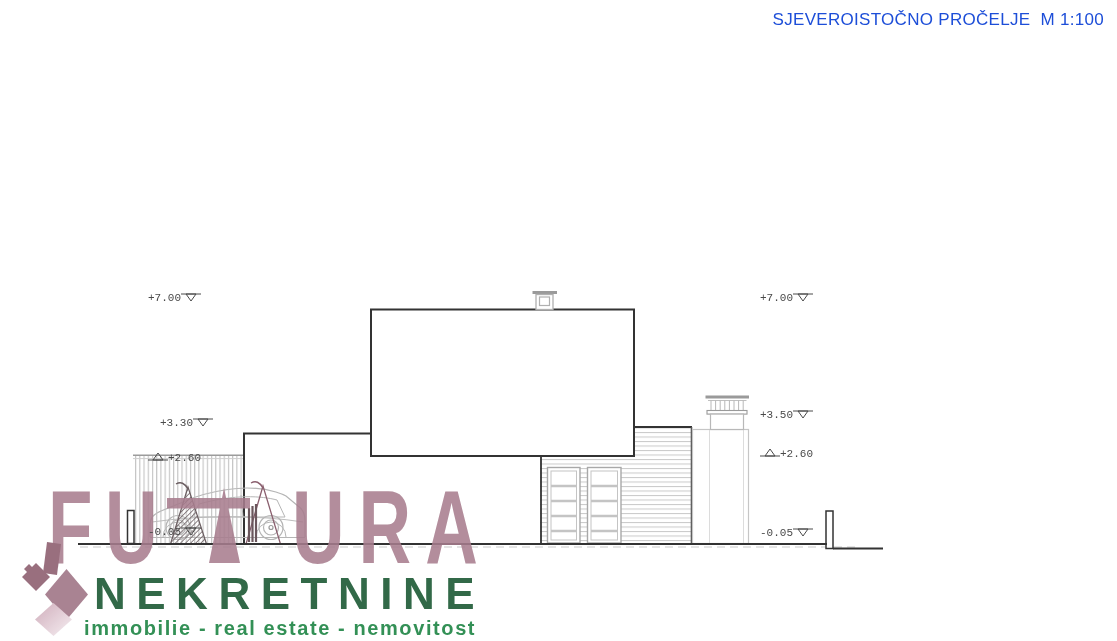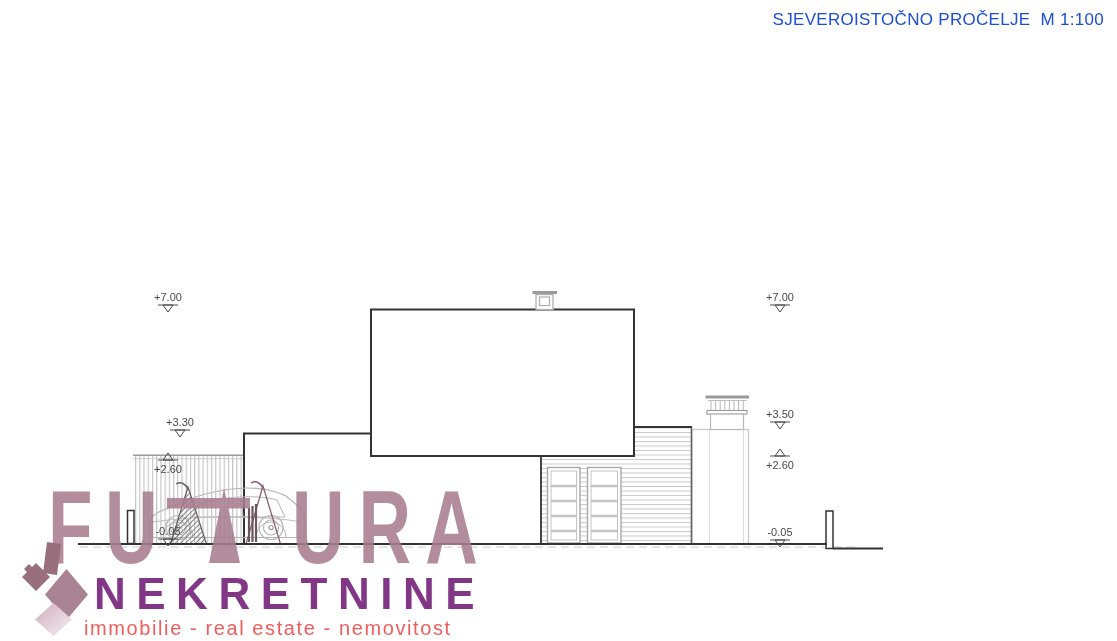--- a/index.html
+++ b/index.html
@@ -1,36 +1,36 @@
 <!DOCTYPE html>
 <html><head>
 <meta charset="utf-8">
 <style>
   html,body{margin:0;padding:0;background:#fff;}
   .stage{position:relative;width:1117px;height:641px;background:#ffffff;overflow:hidden;
          font-family:"Liberation Sans",sans-serif;}
   .title{position:absolute;top:10px;right:13px;font-size:17px;color:#1d4ed8;
          letter-spacing:.3px;white-space:pre;z-index:4;}
   svg.draw{position:absolute;left:0;top:0;z-index:1;}
-  .lvl{position:absolute;display:flex;flex-direction:column;align-items:center;
-       width:40px;z-index:3;color:#4a4a4a;font-family:Liberation Sans, sans-serif;
+  .lvl{position:absolute;display:flex;flex-direction:row;align-items:center;
+       width:40px;z-index:3;color:#4a4a4a;font-family:Liberation Mono, monospace;
        font-size:11px;line-height:11px;}
   .lvl .lvl-i{margin-top:1px;}
   .lvl.up .lvl-i{margin-top:0;margin-bottom:1px;}
   .wm{position:absolute;left:0;top:0;width:1117px;height:641px;opacity:.87;z-index:2;
       pointer-events:none;margin-top:17px;}
   .wm-fu,.wm-ura{position:absolute;top:458px;font-weight:bold;font-size:104px;line-height:1;
       color:#a87d8e;transform:scaleX(.7);transform-origin:left top;white-space:pre;}
   .wm-fu{left:48px;letter-spacing:18px;}
   .wm-ura{left:292px;letter-spacing:20px;}
   .wm-t{position:absolute;left:160px;top:468px;}
   .wm-nek{position:absolute;left:94px;top:555px;font-weight:bold;font-size:44px;line-height:1;
-      letter-spacing:10.5px;color:#701a75;white-space:pre;}
-  .wm-tag{position:absolute;left:84px;top:601px;font-weight:normal;font-size:20px;line-height:1;
-      letter-spacing:1.6px;color:#ef4444;white-space:pre;}
+      letter-spacing:10.5px;color:#14532d;white-space:pre;}
+  .wm-tag{position:absolute;left:84px;top:601px;font-weight:bold;font-size:20px;line-height:1;
+      letter-spacing:1.6px;color:#15803d;white-space:pre;}
   .wm-logo{position:absolute;left:14px;top:516px;}
 </style>
 </head>
 <body>
 
 <div class="stage">
 
   <div class="title">SJEVEROISTOČNO PROČELJE  M 1:100</div>
 
   <svg class="draw" width="1117" height="641" viewBox="0 0 1117 641">

